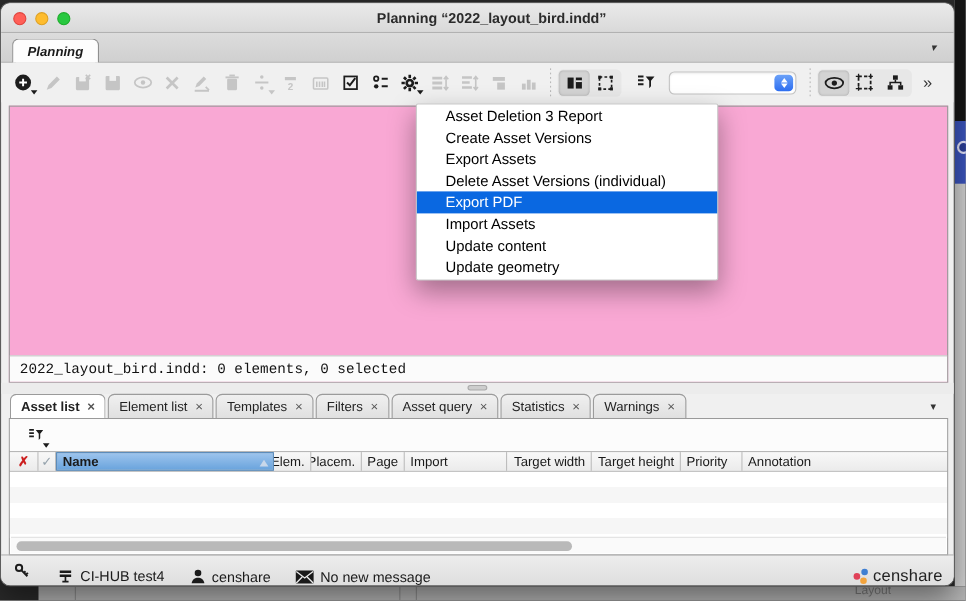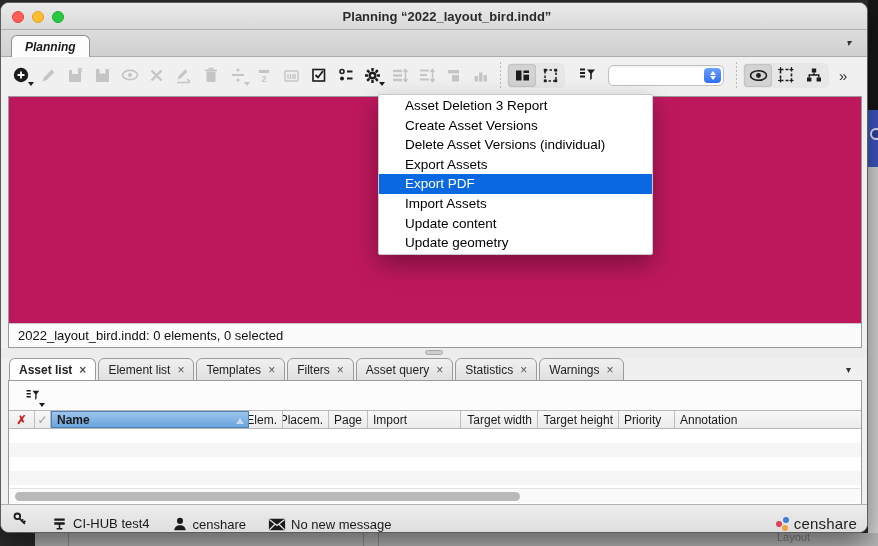--- a/index.html
+++ b/index.html
@@ -51,21 +51,21 @@
            position:relative; margin-left:8px; flex:none; box-shadow:inset 0 1px 2px rgba(0,0,0,.08); }
   .combo input { position:absolute; left:4px; top:0; width:86px; height:19px; border:none; outline:none; font-size:12px; background:transparent; }
   .combo .stepper { position:absolute; right:2px; top:2px; width:17px; height:15px; border-radius:4px;
                     background:linear-gradient(#6ba1f8,#2d6ef0); display:flex; flex-direction:column; align-items:center; justify-content:center; gap:1px; }
   .stepper .up { width:0;height:0;border-left:3.5px solid transparent;border-right:3.5px solid transparent;border-bottom:4px solid #fff; }
   .stepper .dn { width:0;height:0;border-left:3.5px solid transparent;border-right:3.5px solid transparent;border-top:4px solid #fff; }
   .overflow { font-size:15px; color:#333; margin-left:10px; flex:none; }
 
   
   .canvas-panel { position:absolute; left:7px; top:93px; width:854px; height:252px;
-                  background:#be185d; border:1px solid #9a9a9a; }
+                  background:#f9a8d4; border:1px solid #9a9a9a;font-family:Liberation Mono, monospace; }
   .canvas-status { position:absolute; left:0; right:0; bottom:0; height:24px; border-top:1px solid #c6c6c6;
                    background:#fbfbfb; font-size:13px; color:#111; display:flex; align-items:center; padding:0 9px; }
 
   
   .menu { position:absolute; left:377px; top:91px; width:275px; background:#ffffff;
           border:1px solid #c9c9c9; border-radius:2px; box-shadow:0 10px 24px rgba(0,0,0,.35);
           padding:1px 0; z-index:50; }
   .menu-item { height:19.6px; line-height:19.6px; font-size:13.5px; color:#000;
                padding-left:26px; white-space:nowrap; }
   .menu-item.selected { background:#0a68e1; color:#ffffff; }
@@ -331,22 +331,22 @@
     <span class="overflow">»</span>
   </div>
 
   <div class="canvas-panel">
     <div class="canvas-status">2022_layout_bird.indd: 0 elements, 0 selected</div>
   </div>
 
   <div class="menu">
     <div class="menu-item">Asset Deletion 3 Report</div>
     <div class="menu-item">Create Asset Versions</div>
+    <div class="menu-item">Export Assets</div>
     <div class="menu-item">Delete Asset Versions (individual)</div>
-    <div class="menu-item">Export Assets</div>
     <div class="menu-item selected">Export PDF</div>
     <div class="menu-item">Import Assets</div>
     <div class="menu-item">Update content</div>
     <div class="menu-item">Update geometry</div>
   </div>
 
   <div class="splitter">
     <div class="grip"></div>
   </div>
 

